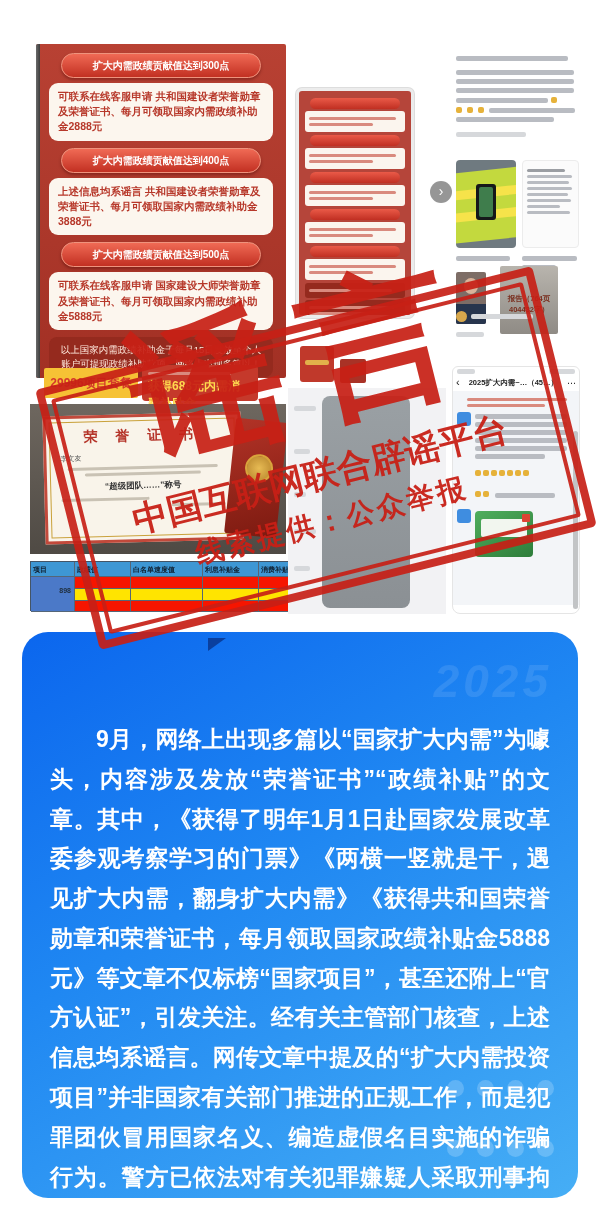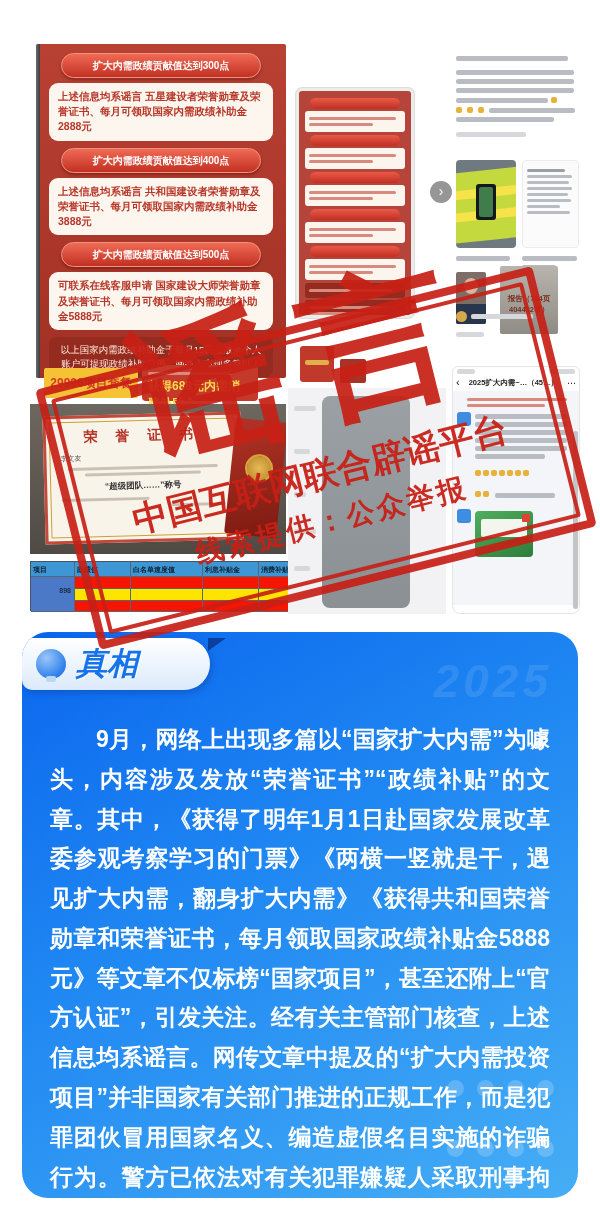--- a/index.html
+++ b/index.html
@@ -119,21 +119,21 @@
   .dots .d{width:17px;height:17px;border-radius:50%;background:rgba(255,255,255,.20);}
   .dots.r1{top:448px;} .dots.r2{top:508px;}
 </style>
 </head>
 <body>
 
 <div id="app">
 
   <div class="abs poster">
     <div class="pill">扩大内需政绩贡献值达到300点</div>
-    <div class="wbox">上述信息均系谣言 五星建设者荣誉勋章及荣誉证书、每月可领取国家内需政绩补助金2888元</div>
+    <div class="wbox">可联系在线客服申请 共和国建设者荣誉勋章及荣誉证书、每月可领取国家内需政绩补助金2888元</div>
     <div class="pill">扩大内需政绩贡献值达到400点</div>
     <div class="wbox">上述信息均系谣言 共和国建设者荣誉勋章及荣誉证书、每月可领取国家内需政绩补助金3888元</div>
     <div class="pill">扩大内需政绩贡献值达到500点</div>
     <div class="wbox">可联系在线客服申请 国家建设大师荣誉勋章及荣誉证书、每月可领取国家内需政绩补助金5888元</div>
     <div class="notice">以上国家内需政绩补助金于每月15日发放至个人账户可提现政绩补助款项，网络上出现多篇以！</div>
 
   </div>
 
   <div class="abs ybanner">29996项目套餐</div>
   <div class="abs rbanner">
@@ -333,24 +333,20 @@
 
   <div class="abs stamp">
     <div class="inner"></div>
     <div class="big">谣言</div>
     <div class="org">中国互联网联合辟谣平台</div>
     <div class="rep">线索提供：公众举报</div>
   </div>
 
   <div class="abs card">
     <div class="notch"></div>
-    <div class="tab">
-      <div class="bulb"></div>
-      <div class="tabtxt">真相</div>
-    </div>
     <div class="wm">2025</div>
     <div class="cardbody">
       <p class="para">9月，网络上出现多篇以“国家扩大内需”为噱头，内容涉及发放“荣誉证书”“政绩补贴”的文章。其中，《获得了明年1月1日赴国家发展改革委参观考察学习的门票》《两横一竖就是干，遇见扩大内需，翻身扩大内需》《获得共和国荣誉勋章和荣誉证书，每月领取国家政绩补贴金5888元》等文章不仅标榜“国家项目”，甚至还附上“官方认证”，引发关注。经有关主管部门核查，上述信息均系谣言。网传文章中提及的“扩大内需投资项目”并非国家有关部门推进的正规工作，而是犯罪团伙冒用国家名义、编造虚假名目实施的诈骗行为。警方已依法对有关犯罪嫌疑人采取刑事拘留措施。</p>
 
     </div>
     <div class="dots r1">
       <div class="d"></div>
         <div class="d"></div>
         <div class="d"></div>
         <div class="d"></div>

